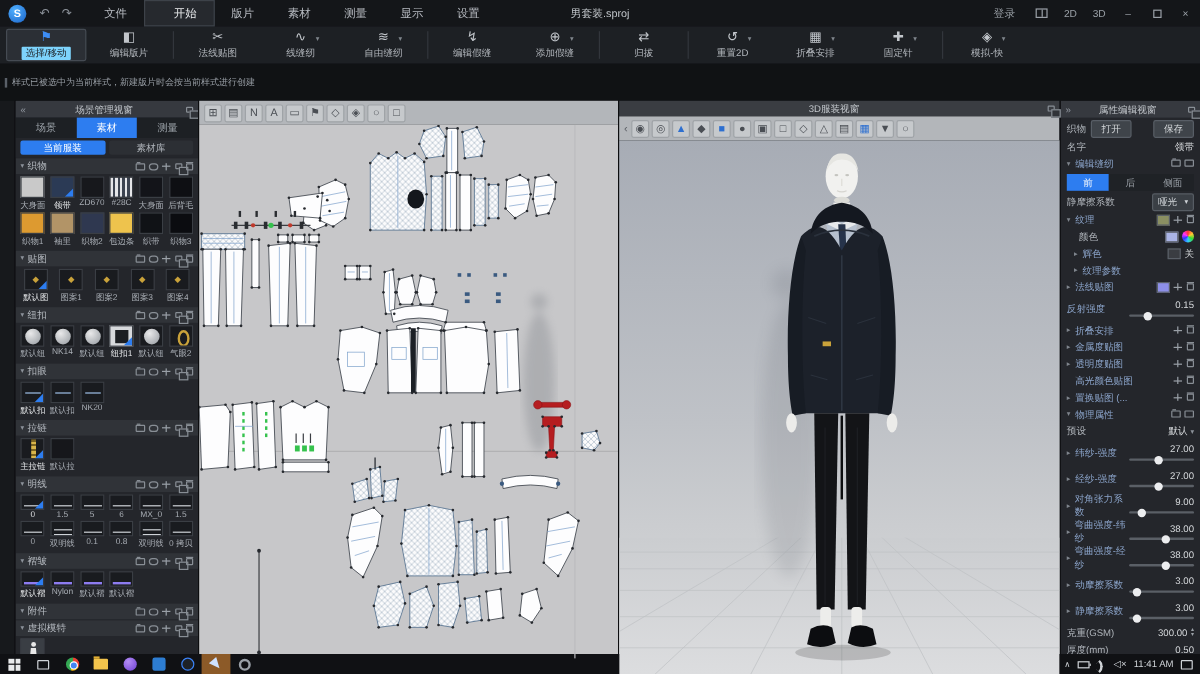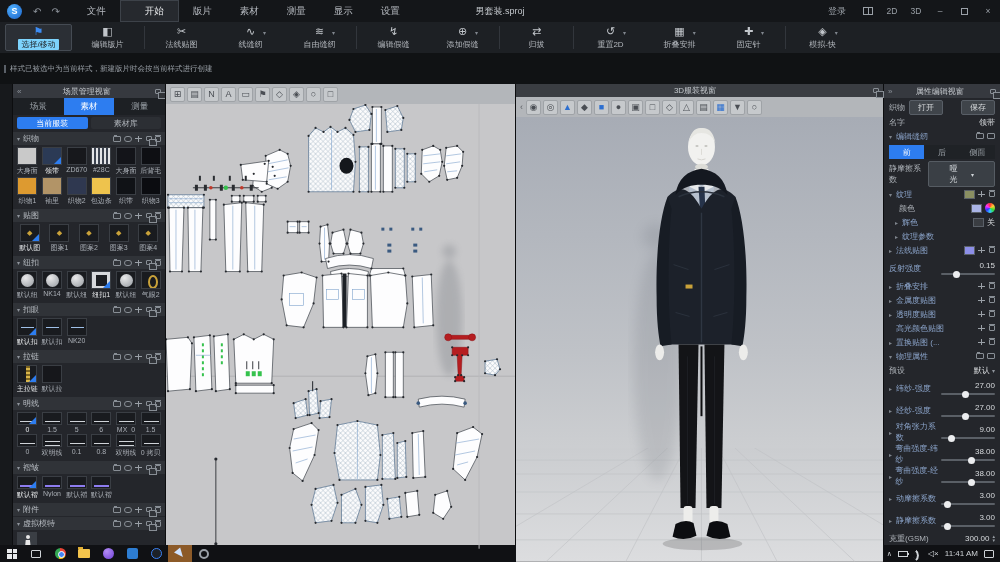--- a/index.html
+++ b/index.html
@@ -110,21 +110,21 @@
   #props .body { padding:2px 5px; flex:1; overflow:hidden; }
   .prow { display:flex; align-items:center; min-height:14px; }
   .plbl { color:#8ba4ca; }
   .plbl.gray { color:#aeb3b9; }
   .pcar { color:#7e848c; font-size:6px; width:7px; }
   .pval { color:#d7dadd; margin-left:auto; }
   .btn { background:#3f444a; border:1px solid #585e66; color:#d7dadd; font-size:8px; padding:1px 8px; border-radius:2px; }
   .stabs { display:flex; height:14px; margin:2px 0; }
   .stab { flex:1; display:flex; align-items:center; justify-content:center; background:#1f2226; color:#9aa0a7; }
   .stab.active { background:#2d7df0; color:#fff; }
-  .selbox { margin-left:auto; background:#3a3f45; border:1px solid #565c63; border-radius:2px; padding:1px 20px; color:#cfd3d7; display:flex; align-items:center; gap:6px; }
+  .selbox { margin-left:auto; background:#3a3f45; border:1px solid #565c63; border-radius:2px; padding:1px 4px; color:#cfd3d7; display:flex; align-items:center; gap:6px; }
   .swatch { width:11px; height:9px; border:1px solid #5a6068; margin-left:auto; }
   .wheel { width:10px; height:10px; border-radius:50%; margin-left:3px; background:conic-gradient(#f33,#fc3,#3d3,#3cf,#33f,#f3f,#f33); }
   .trk { width:54px; height:2px; background:#5a5f66; border-radius:1px; position:relative; margin-top:3px; }
   .hnd { position:absolute; top:-2.5px; width:7px; height:7px; border-radius:50%; background:#ecedef; }
   .pright { margin-left:auto; width:56px; display:flex; flex-direction:column; align-items:flex-end; }
   .srow { min-height:22px; display:flex; align-items:center; }
   .stepper { display:flex; flex-direction:column; margin-left:3px; color:#9aa0a7; font-size:5px; line-height:4px; }
 
   
   #taskbar { height:17px; background:#101114; display:flex; align-items:center; flex:0 0 auto; }

